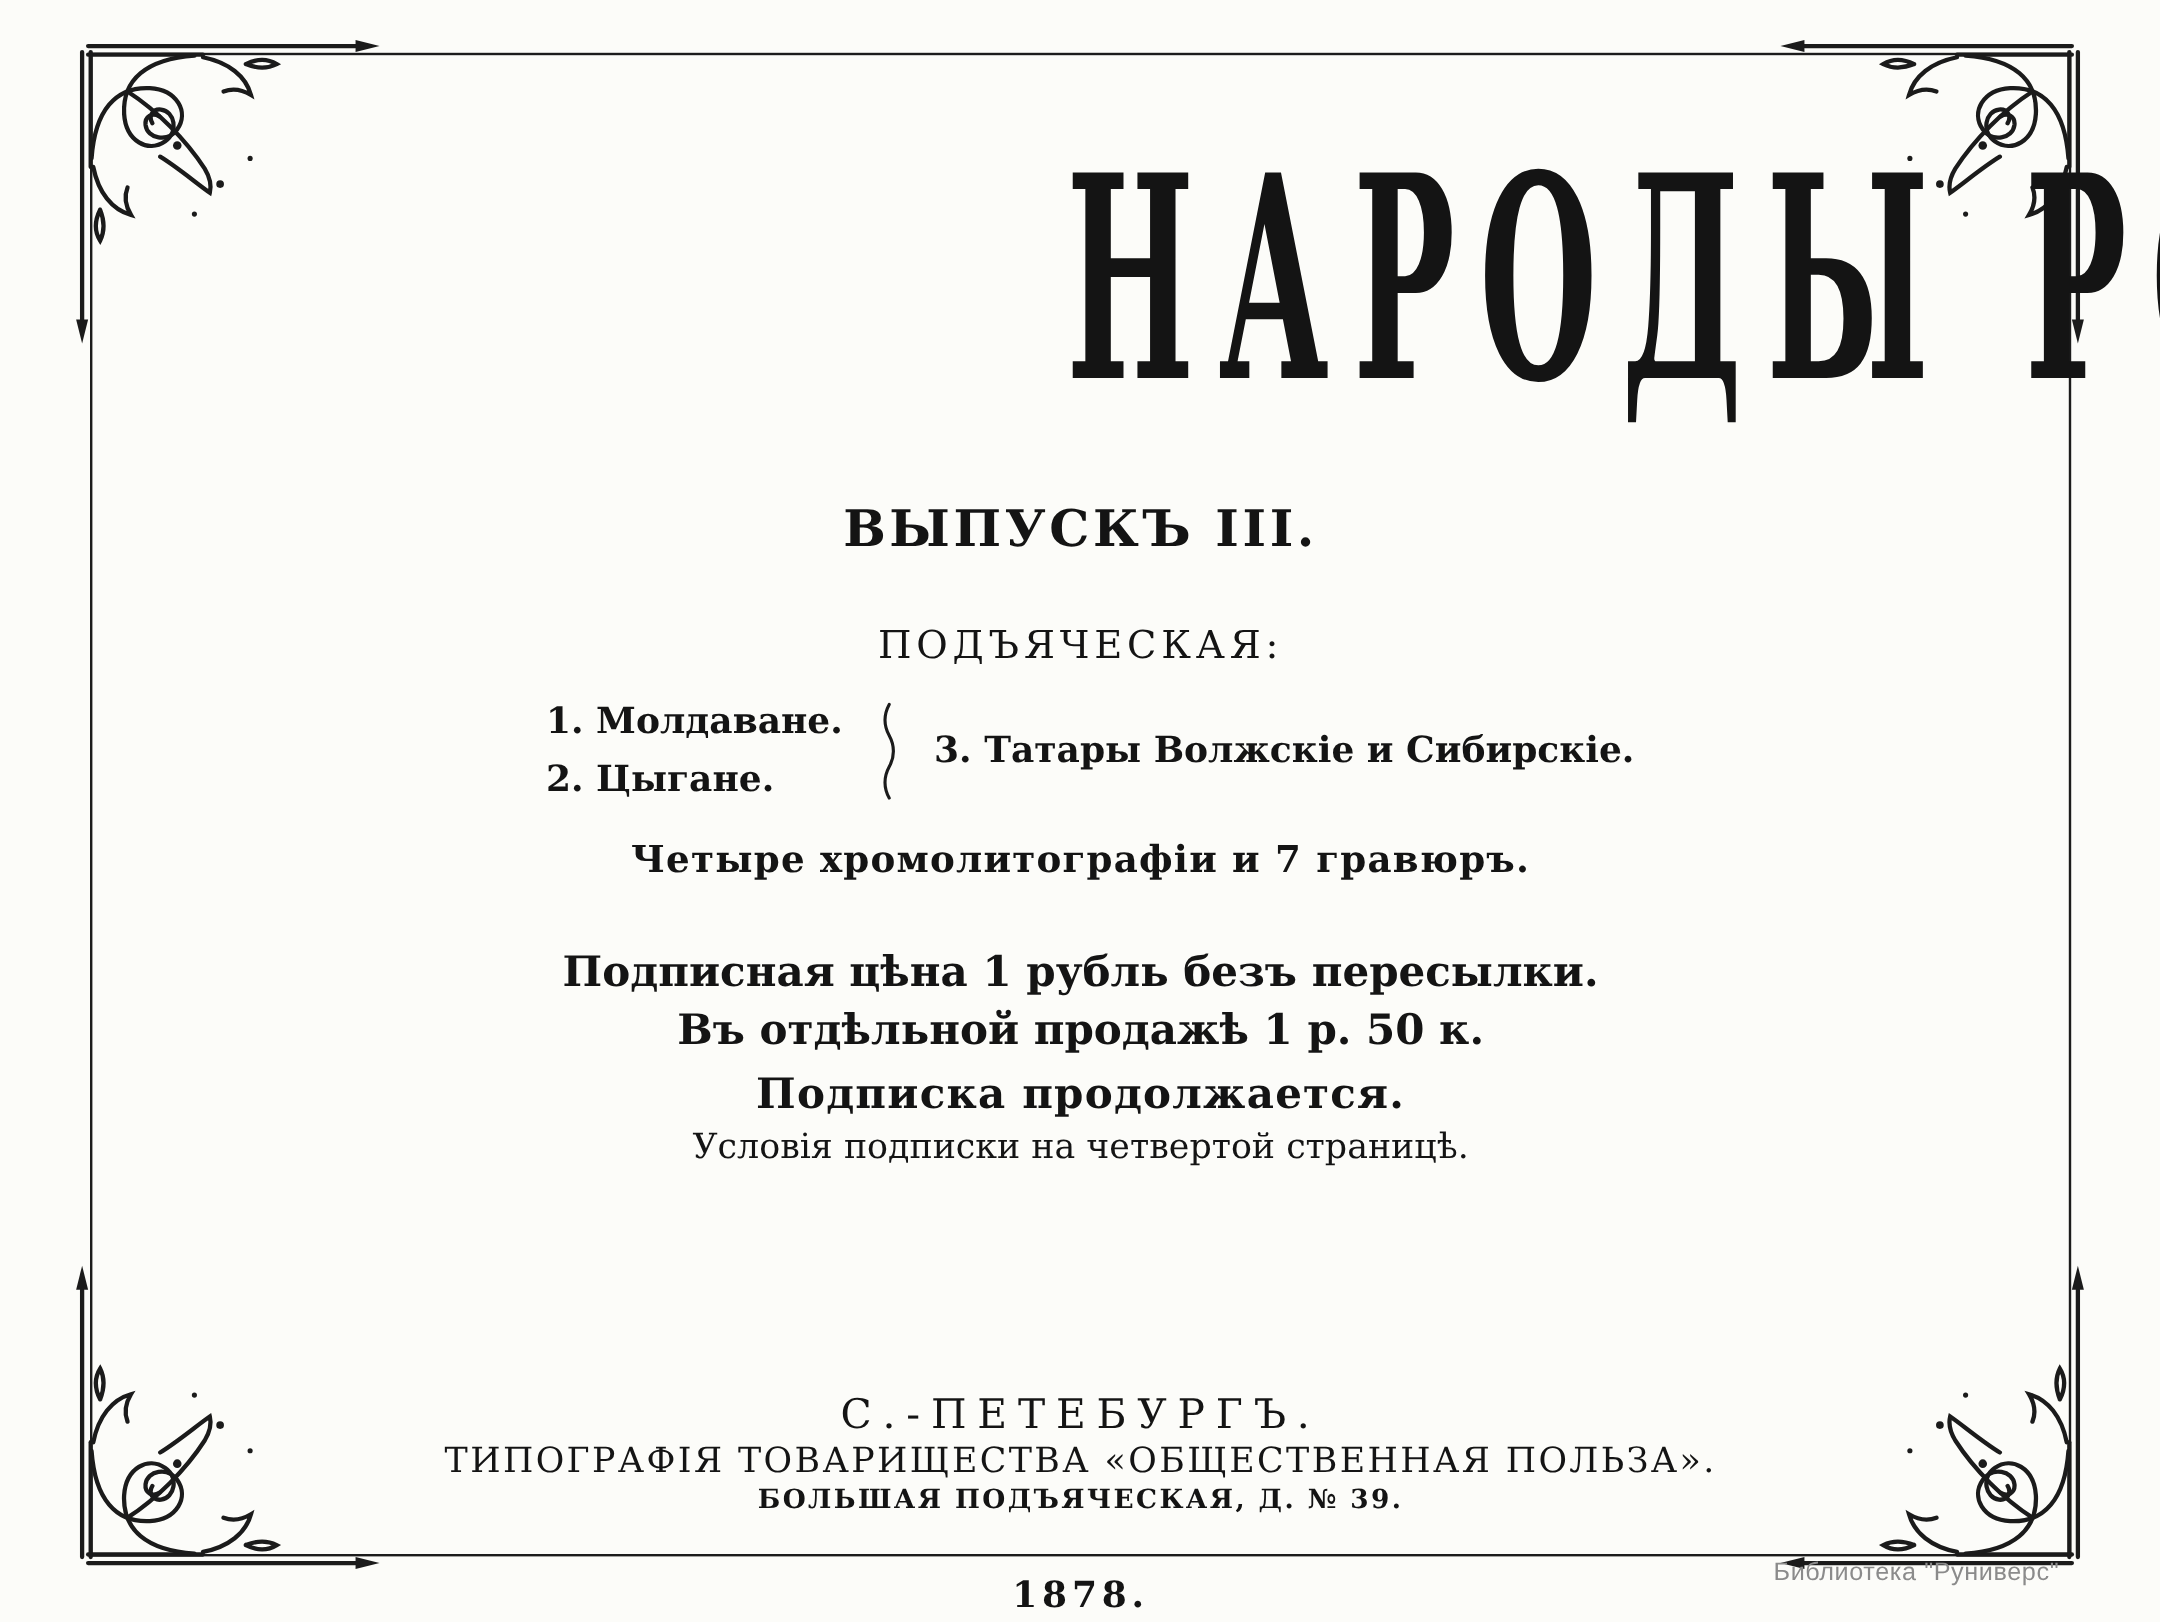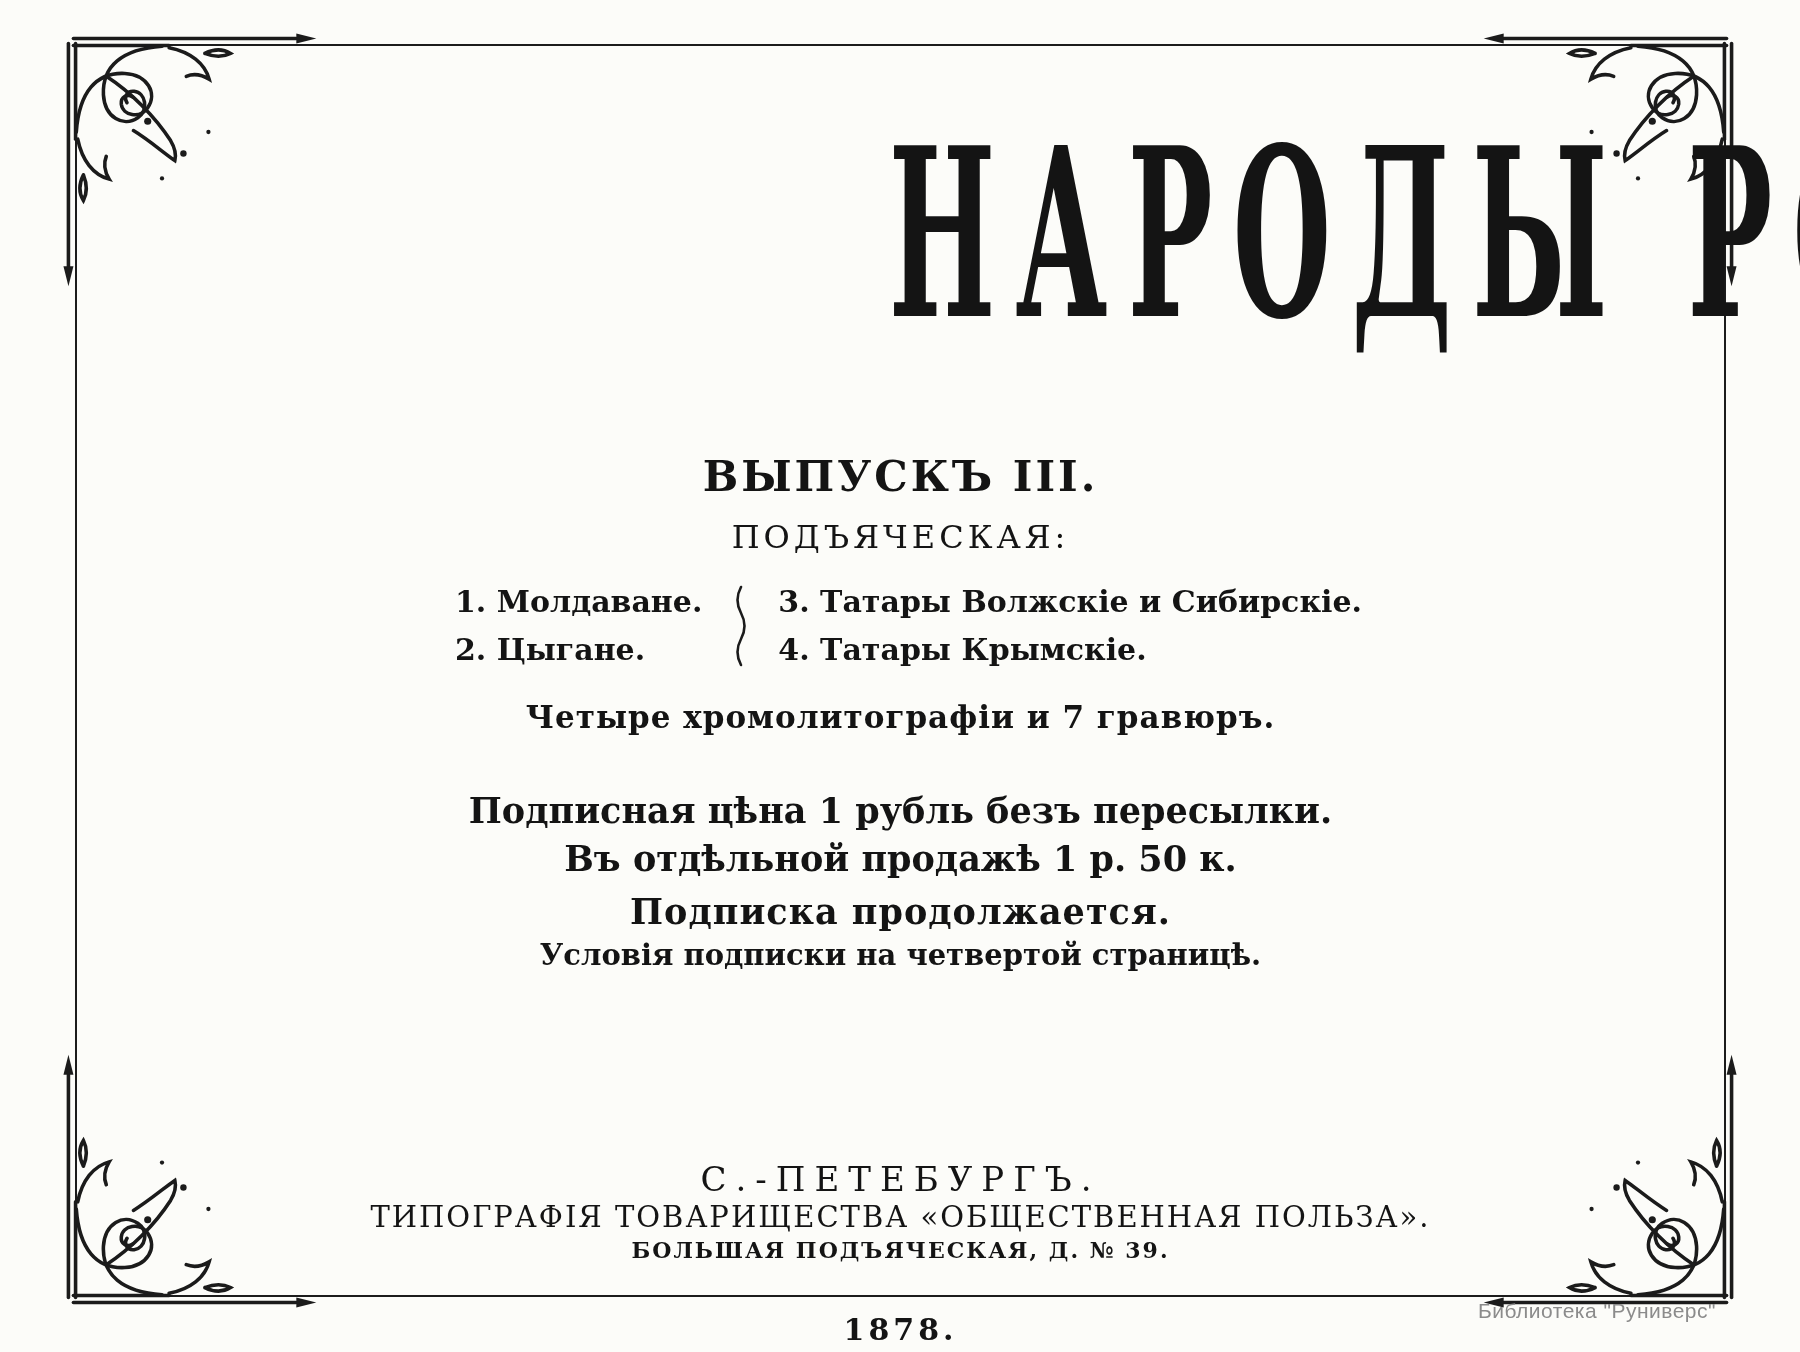--- a/index.html
+++ b/index.html
@@ -19,31 +19,31 @@
   .corner.tr{right:62px;top:32px;transform:scaleX(-1);}
   .corner.bl{left:62px;bottom:43px;transform:scaleY(-1);}
   .corner.br{right:62px;bottom:43px;transform:scale(-1,-1);}
   
   .line{position:absolute;left:75px;right:74px;text-align:center;white-space:nowrap;line-height:1;}
   .main-title{top:116px;font-size:235px;font-weight:bold;}
   .main-title .squeeze{
     display:inline-block;transform:scaleX(0.48);transform-origin:50% 50%;
     letter-spacing:0.18em;white-space:nowrap;
   }
-  .issue{top:420px;font-size:42px;font-weight:bold;letter-spacing:3px;margin-top:36px;}
+  .issue{top:420px;font-size:42px;font-weight:bold;letter-spacing:3px;}
   .toc-head{top:521px;font-size:32px;letter-spacing:4px;}
   .toc{top:578px;padding-left:16px;}
   .toc-inner{display:inline-flex;align-items:center;text-align:left;}
   .toc-col{font-size:30px;font-weight:bold;line-height:48px;}
   .toc-divider{margin:0 30px;display:block;}
   .plates{top:702px;font-size:31px;font-weight:bold;letter-spacing:1px;}
   .price1{top:793px;font-size:35px;font-weight:bold;}
   .price2{top:841px;font-size:35px;font-weight:bold;}
   .subs{top:894px;font-size:35px;font-weight:bold;letter-spacing:1px;}
-  .terms{top:941px;font-size:29px;font-weight:bold;}
+  .terms{top:941px;font-size:29px;font-weight:normal;}
   .city{top:1162px;font-size:34px;letter-spacing:9px;}
   .printer{top:1203px;font-size:29px;letter-spacing:2px;}
   .address{top:1239px;font-size:22px;font-weight:bold;letter-spacing:2px;}
   .year{top:1315px;font-size:30px;font-weight:bold;letter-spacing:4px;}
   .watermark{
     position:absolute;top:1300px;right:84px;left:auto;text-align:right;
     font-family:"Liberation Sans","DejaVu Sans",sans-serif;
     font-size:21px;color:#8b8b8b;letter-spacing:0.5px;
   }
 </style>
@@ -166,21 +166,20 @@
   <div class="toc-inner">
     <div class="toc-col">
       <div>1. Молдаване.</div>
       <div>2. Цыгане.</div>
     </div>
     <svg class="toc-divider" width="16" height="84" viewBox="0 0 16 84" aria-hidden="true">
       <path d="M9,3 Q2,16 9,29 Q16,42 9,55 Q2,68 9,81" fill="none" stroke="#1b1b1b" stroke-width="2.6" stroke-linecap="round"></path>
     </svg>
     <div class="toc-col">
       <div>3. Татары Волжскіе и Сибирскіе.</div>
-      <div>4. Татары Крымскіе.</div>
     </div>
   </div>
 </div>
 
 <div class="line plates">Четыре хромолитографіи и 7 гравюръ.</div>
 
 <div class="line price1">Подписная цѣна 1 рубль безъ пересылки.</div>
 <div class="line price2">Въ отдѣльной продажѣ 1 р. 50 к.</div>
 <div class="line subs">Подписка продолжается.</div>
 <div class="line terms">Условія подписки на четвертой страницѣ.</div>

